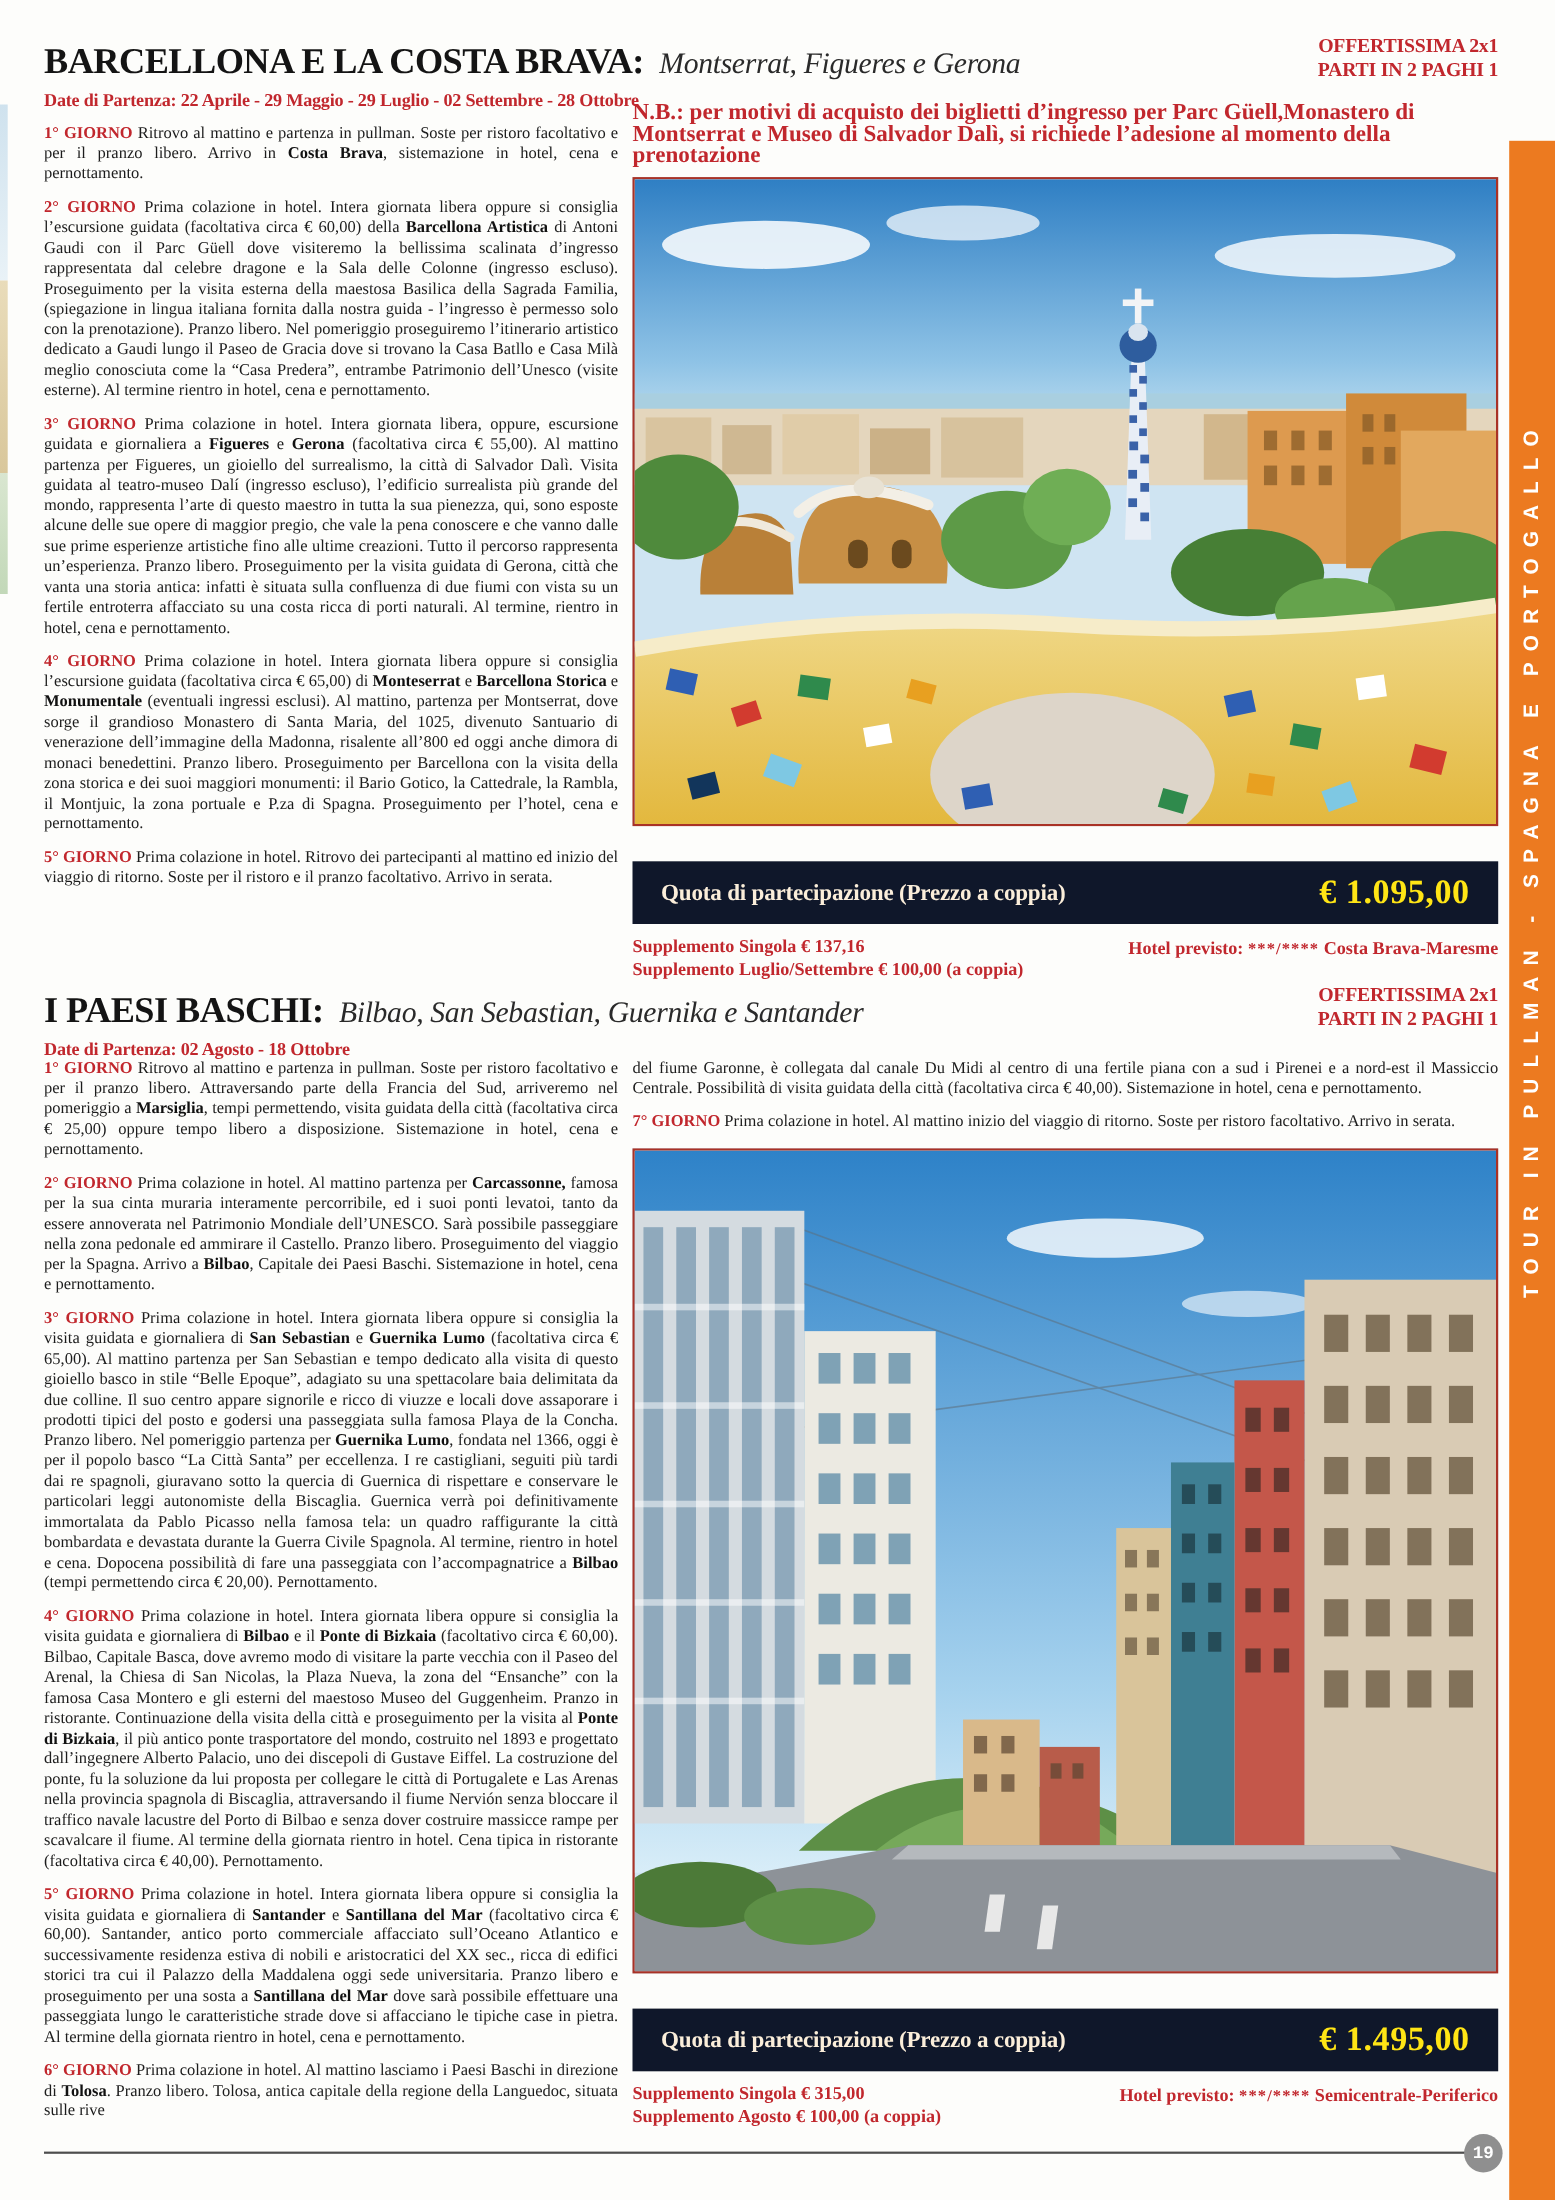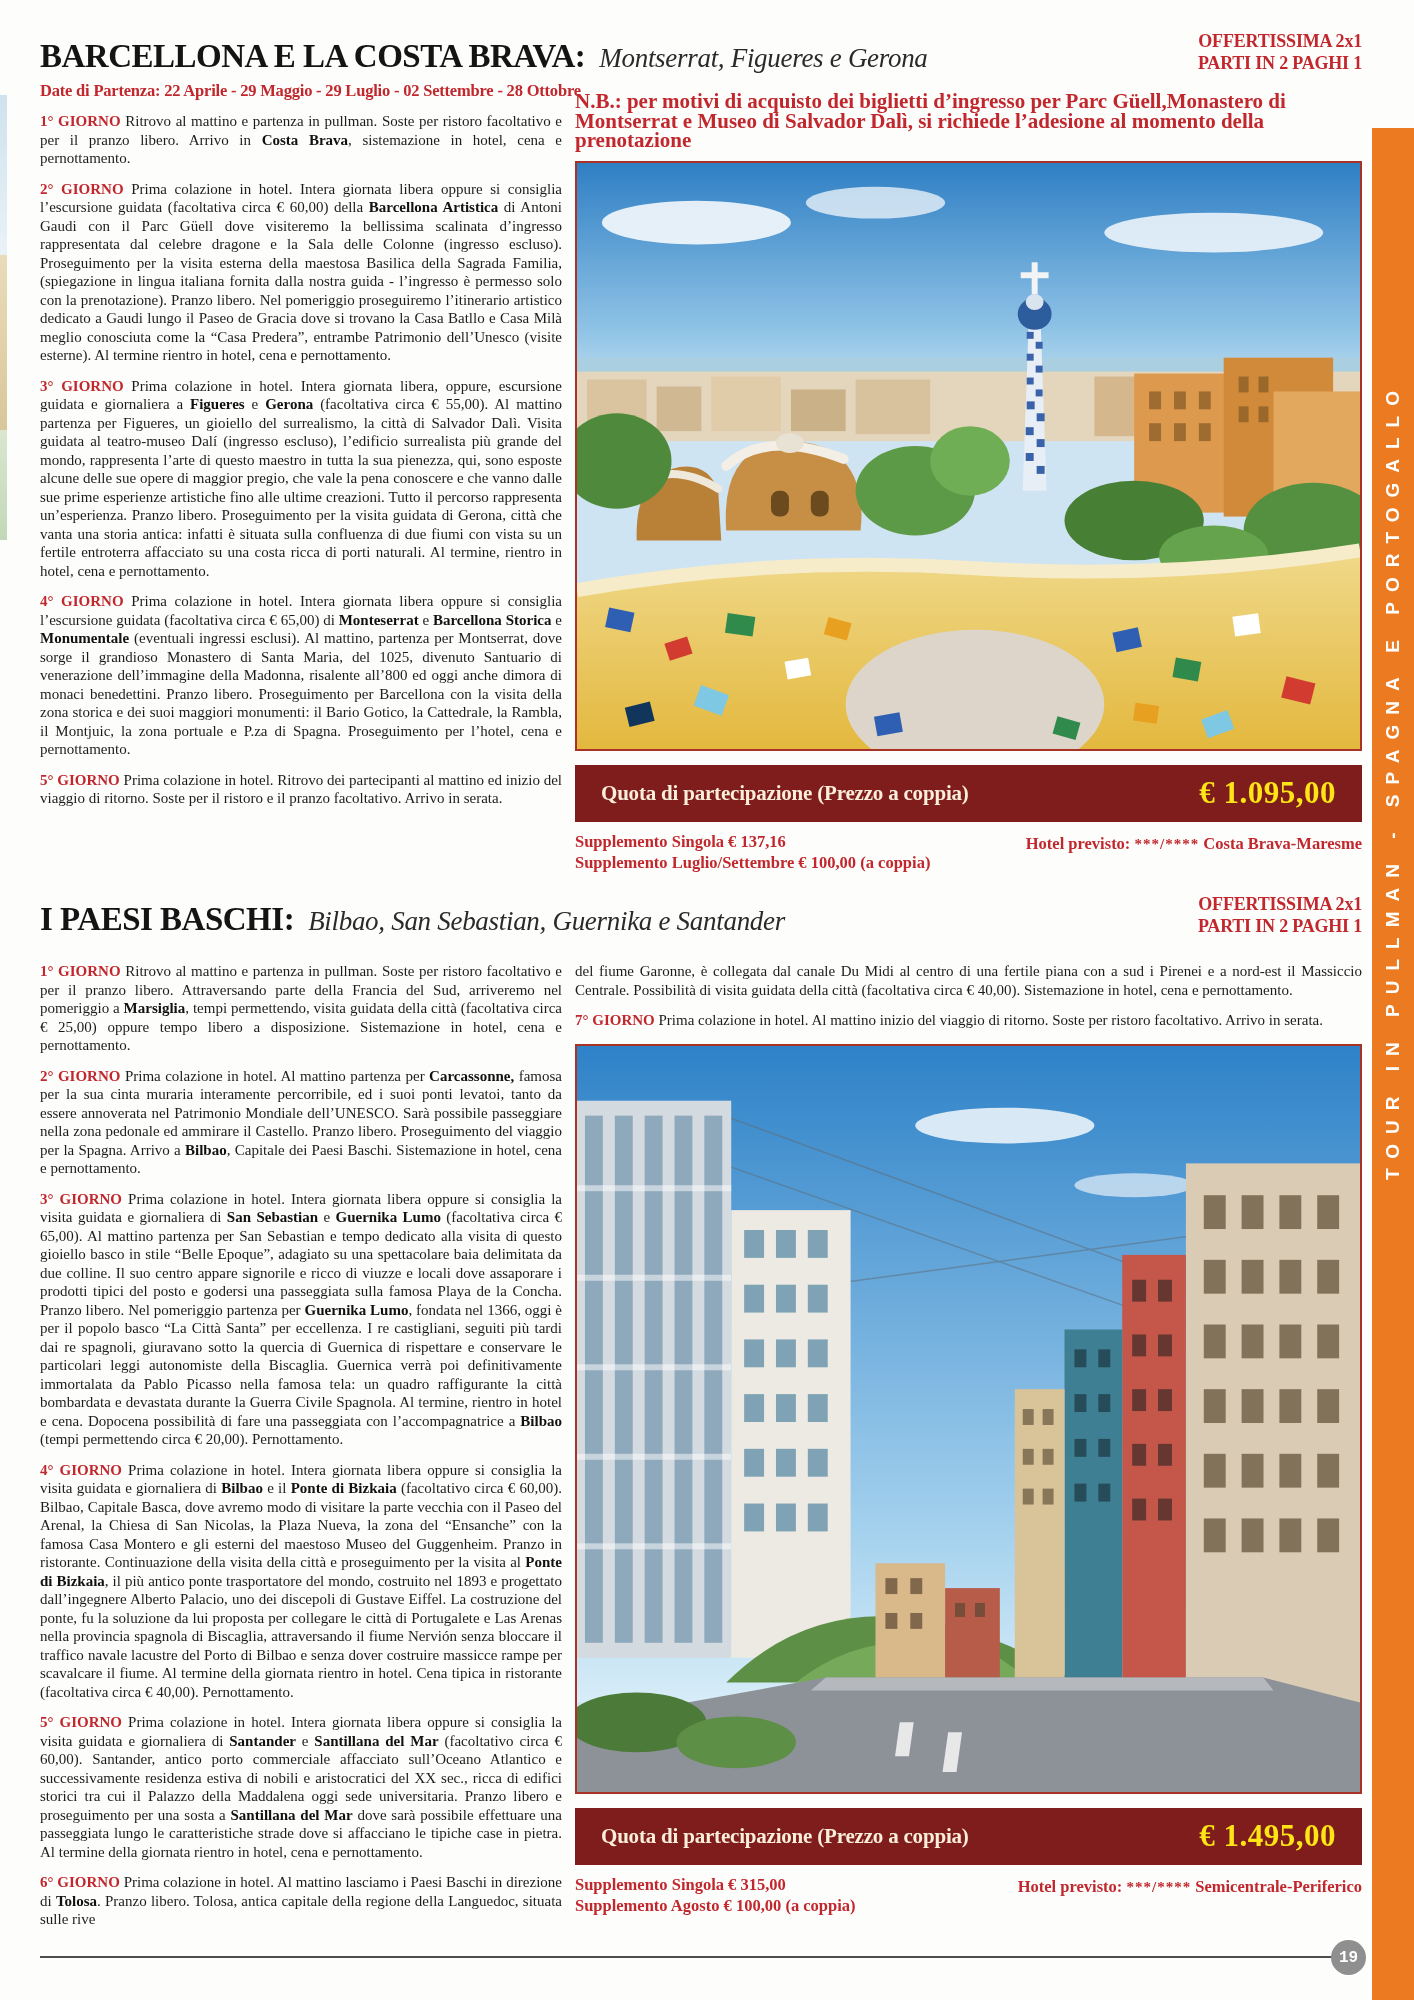--- a/index.html
+++ b/index.html
@@ -51,21 +51,21 @@
   .day:last-child { margin-bottom:0; }
   .glabel { font-weight:bold; color:#c1272d; }
   .bseg { font-weight:bold; color:#111; }
   .nb-note { color:#c1272d; font-weight:600; font-size:21px; line-height:19.5px; text-align:left; }
   
   .photo { border:2px solid #a93226; display:block; background:#cfe4f2; }
   .photo1 { width:787px; height:590px; margin-top:10px; }
   .photo2 { width:787px; height:750px; margin-top:14px; }
   
   .price-bar {
-    margin-top:14px; height:57px; background:#7f1d1d;
+    margin-top:32px; height:57px; background:#0f172a;
     display:flex; align-items:center; justify-content:space-between; padding:0 26px;
   }
   .price-bar .plabel { color:#fbeeda; font-weight:bold; font-size:21px; letter-spacing:-0.2px; }
   .price-bar .pvalue { color:#ffe515; font-weight:bold; font-size:31px; letter-spacing:0.5px; }
   .supp-row { margin-top:9px; display:flex; justify-content:space-between; align-items:flex-start;
     color:#c1272d; font-weight:bold; font-size:16.5px; line-height:21px; text-align:left; }
   .supp-row .hotel { white-space:nowrap; padding-top:2px; }
   .hotel .stars { font-size:15px; letter-spacing:1px; }
   
   .foot-rule { position:absolute; left:40px; top:1956px; width:1292px; height:2px; background:#4d4d4d; }
@@ -226,20 +226,21 @@
         <span>Costa Brava-Maresme</span>
       </div>
     </div>
   </div>
 
   <div class="sec-head head2">
     <div class="trow">
       <span class="title">I PAESI BASCHI:</span>
       <span class="subtitle">Bilbao, San Sebastian, Guernika e Santander</span>
     </div>
+    <div class="dates">Date di Partenza: 02 Agosto - 18 Ottobre</div>
   </div>
   <div class="offer offer2">
     <div>OFFERTISSIMA 2x1</div>
     <div>PARTI IN 2 PAGHI 1</div>
   </div>
 
   <div class="col col-l s2l">
       <p class="day"><span class="glabel">1° GIORNO </span><span>Ritrovo al mattino e partenza in pullman. Soste per ristoro facoltativo e per il pranzo libero. Attraversando parte della Francia del Sud, arriveremo nel pomeriggio a </span><span class="bseg">Marsiglia</span><span>, tempi permettendo, visita guidata della città (facoltativa circa € 25,00) oppure tempo libero a disposizione. Sistemazione in hotel, cena e pernottamento.</span></p>
       <p class="day"><span class="glabel">2° GIORNO </span><span>Prima colazione in hotel. Al mattino partenza per </span><span class="bseg">Carcassonne,</span><span> famosa per la sua cinta muraria interamente percorribile, ed i suoi ponti levatoi, tanto da essere annoverata nel Patrimonio Mondiale dell’UNESCO. Sarà possibile passeggiare nella zona pedonale ed ammirare il Castello. Pranzo libero. Proseguimento del viaggio per la Spagna. Arrivo a </span><span class="bseg">Bilbao</span><span>, Capitale dei Paesi Baschi. Sistemazione in hotel, cena e pernottamento.</span></p>
       <p class="day"><span class="glabel">3° GIORNO </span><span>Prima colazione in hotel. Intera giornata libera oppure si consiglia la visita guidata e giornaliera di </span><span class="bseg">San Sebastian</span><span> e </span><span class="bseg">Guernika Lumo</span><span> (facoltativa circa € 65,00). Al mattino partenza per San Sebastian e tempo dedicato alla visita di questo gioiello basco in stile “Belle Epoque”, adagiato su una spettacolare baia delimitata da due colline. Il suo centro appare signorile e ricco di viuzze e locali dove assaporare i prodotti tipici del posto e godersi una passeggiata sulla famosa Playa de la Concha. Pranzo libero. Nel pomeriggio partenza per </span><span class="bseg">Guernika Lumo</span><span>, fondata nel 1366, oggi è per il popolo basco “La Città Santa” per eccellenza. I re castigliani, seguiti più tardi dai re spagnoli, giuravano sotto la quercia di Guernica di rispettare e conservare le particolari leggi autonomiste della Biscaglia. Guernica verrà poi definitivamente immortalata da Pablo Picasso nella famosa tela: un quadro raffigurante la città bombardata e devastata durante la Guerra Civile Spagnola. Al termine, rientro in hotel e cena. Dopocena possibilità di fare una passeggiata con l’accompagnatrice a </span><span class="bseg">Bilbao</span><span> (tempi permettendo circa € 20,00). Pernottamento.</span></p>

